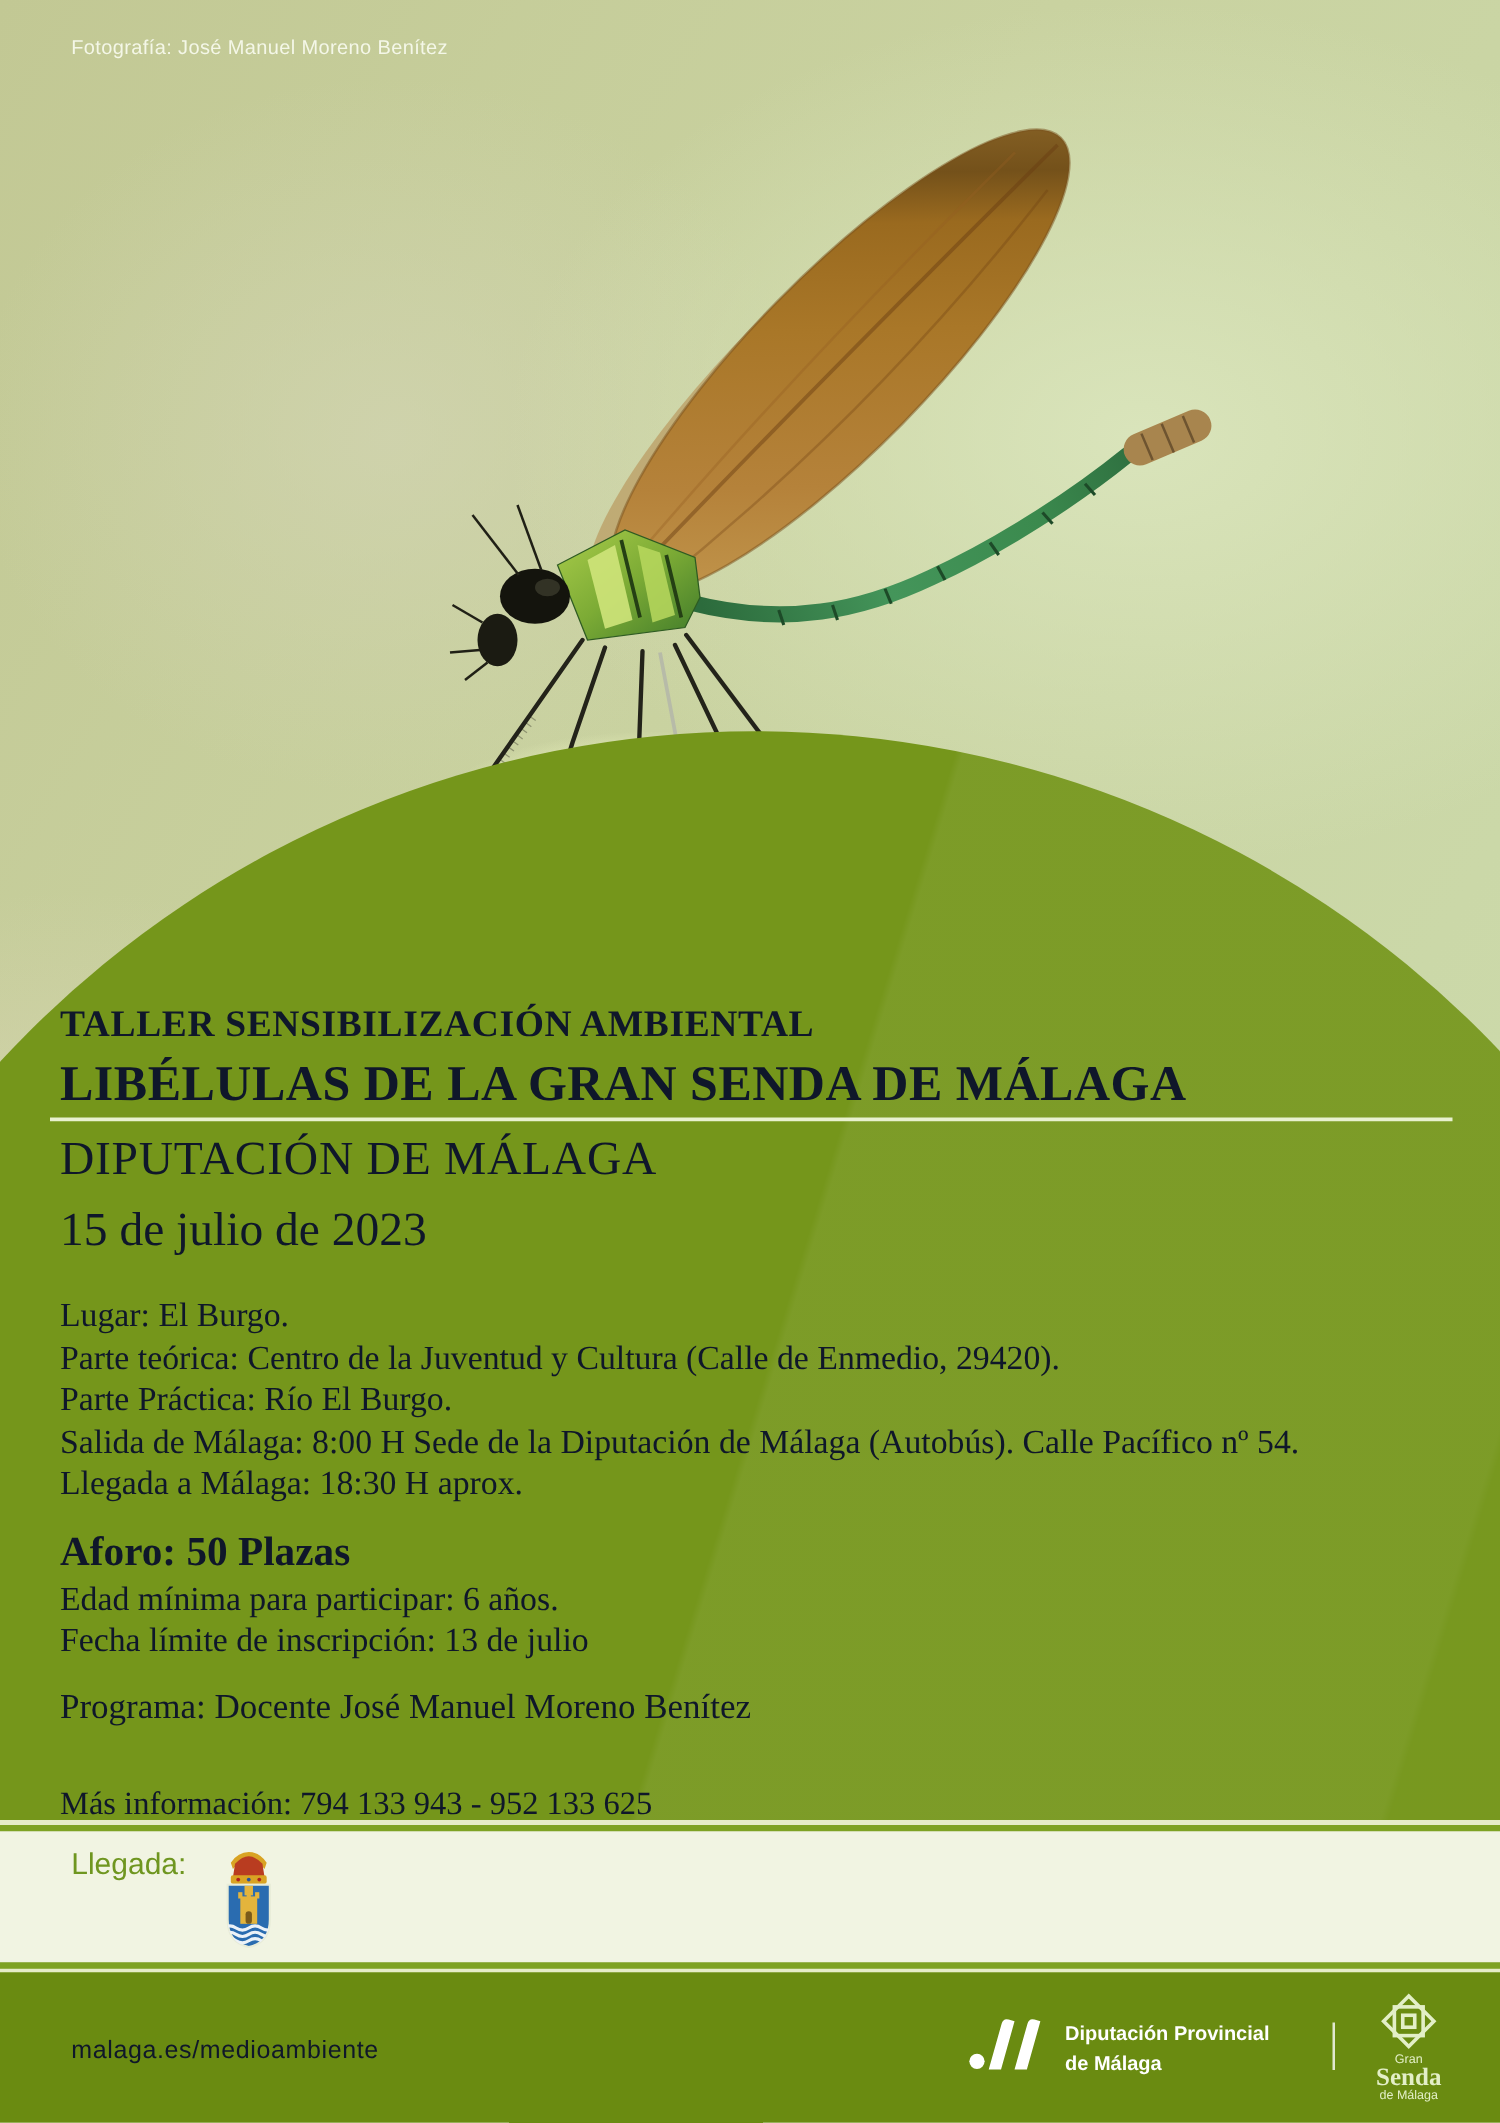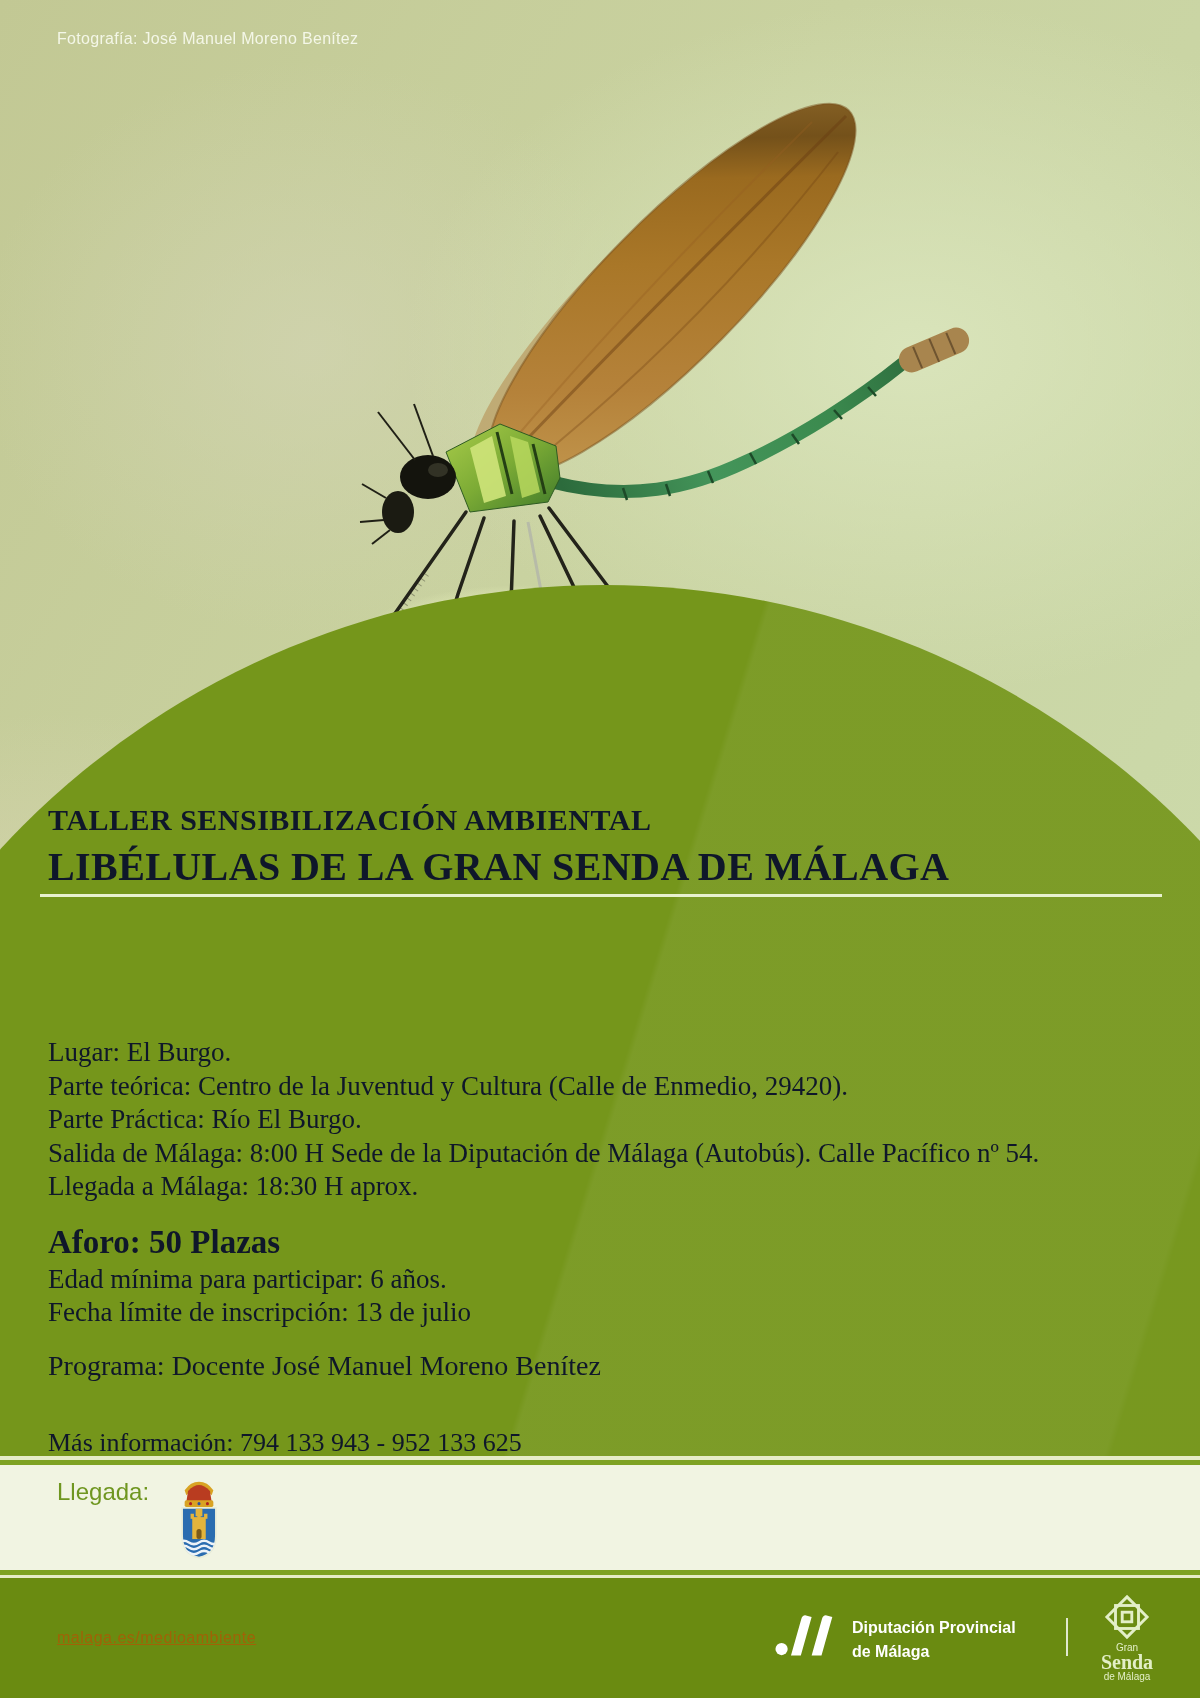--- a/index.html
+++ b/index.html
@@ -52,22 +52,22 @@
   .sep2{top:1460px;height:5px;background:#7ea223;}
   .cream{position:absolute;left:0;top:1465px;width:1200px;height:105px;background:#f1f4e2;}
   .sep3{top:1570px;height:5px;background:#7ea223;}
   .sep4{top:1575px;height:3px;background:#e6ecc8;}
   .colabora-label{position:absolute;left:57px;top:1478px;font-size:24px;font-weight:500;
                   color:#6f9620;}
   .coat{position:absolute;left:172px;top:1480px;}
 
   
   .footer{position:absolute;left:0;top:1578px;width:1200px;height:120px;background:#6a8b11;}
-  .website{position:absolute;left:57px;top:1629px;font-size:16px;letter-spacing:.5px;
-           color:#a16207;text-decoration:underline;}
+  .website{position:absolute;left:57px;top:1629px;font-size:20px;letter-spacing:.5px;
+           color:#0f172a;}
   .dip-mark{position:absolute;left:775px;top:1612px;}
   .dip-text{position:absolute;left:852px;top:1616px;color:#ffffff;font-size:16px;
             font-weight:bold;line-height:24px;}
   .divider{position:absolute;left:1066px;top:1618px;width:2px;height:38px;
            background:rgba(255,255,255,.8);}
   .gransenda{position:absolute;left:1092px;top:1594px;width:70px;text-align:center;
              color:#e3efc7;}
   .gs-word1{font-size:10px;line-height:11px;margin-top:2px;}
   .gs-word2{font-size:20px;line-height:18px;font-weight:bold;font-family:"Liberation Serif",serif;}
   .gs-word3{font-size:10px;line-height:11px;}
@@ -156,20 +156,22 @@
         <path d="M384 520 L360 522"></path>
         <path d="M390 530 L372 544"></path>
     </g>
   </svg>
 
   <div class="dome"></div>
 
   <div class="txt kicker">TALLER SENSIBILIZACIÓN AMBIENTAL</div>
   <div class="txt title">LIBÉLULAS DE LA GRAN SENDA DE MÁLAGA</div>
   <div class="rule"></div>
+  <div class="txt organizer">DIPUTACIÓN DE MÁLAGA</div>
+  <div class="txt date">15 de julio de 2023</div>
 
   <div class="txt details">
     <div>Lugar: El Burgo.</div>
     <div>Parte teórica: Centro de la Juventud y Cultura (Calle de Enmedio, 29420).</div>
     <div>Parte Práctica: Río El Burgo.</div>
     <div>Salida de Málaga: 8:00 H Sede de la Diputación de Málaga (Autobús). Calle Pacífico nº 54.</div>
     <div>Llegada a Málaga: 18:30 H aprox.</div>
   </div>
 
   <div class="txt aforo">Aforo: 50 Plazas</div>

